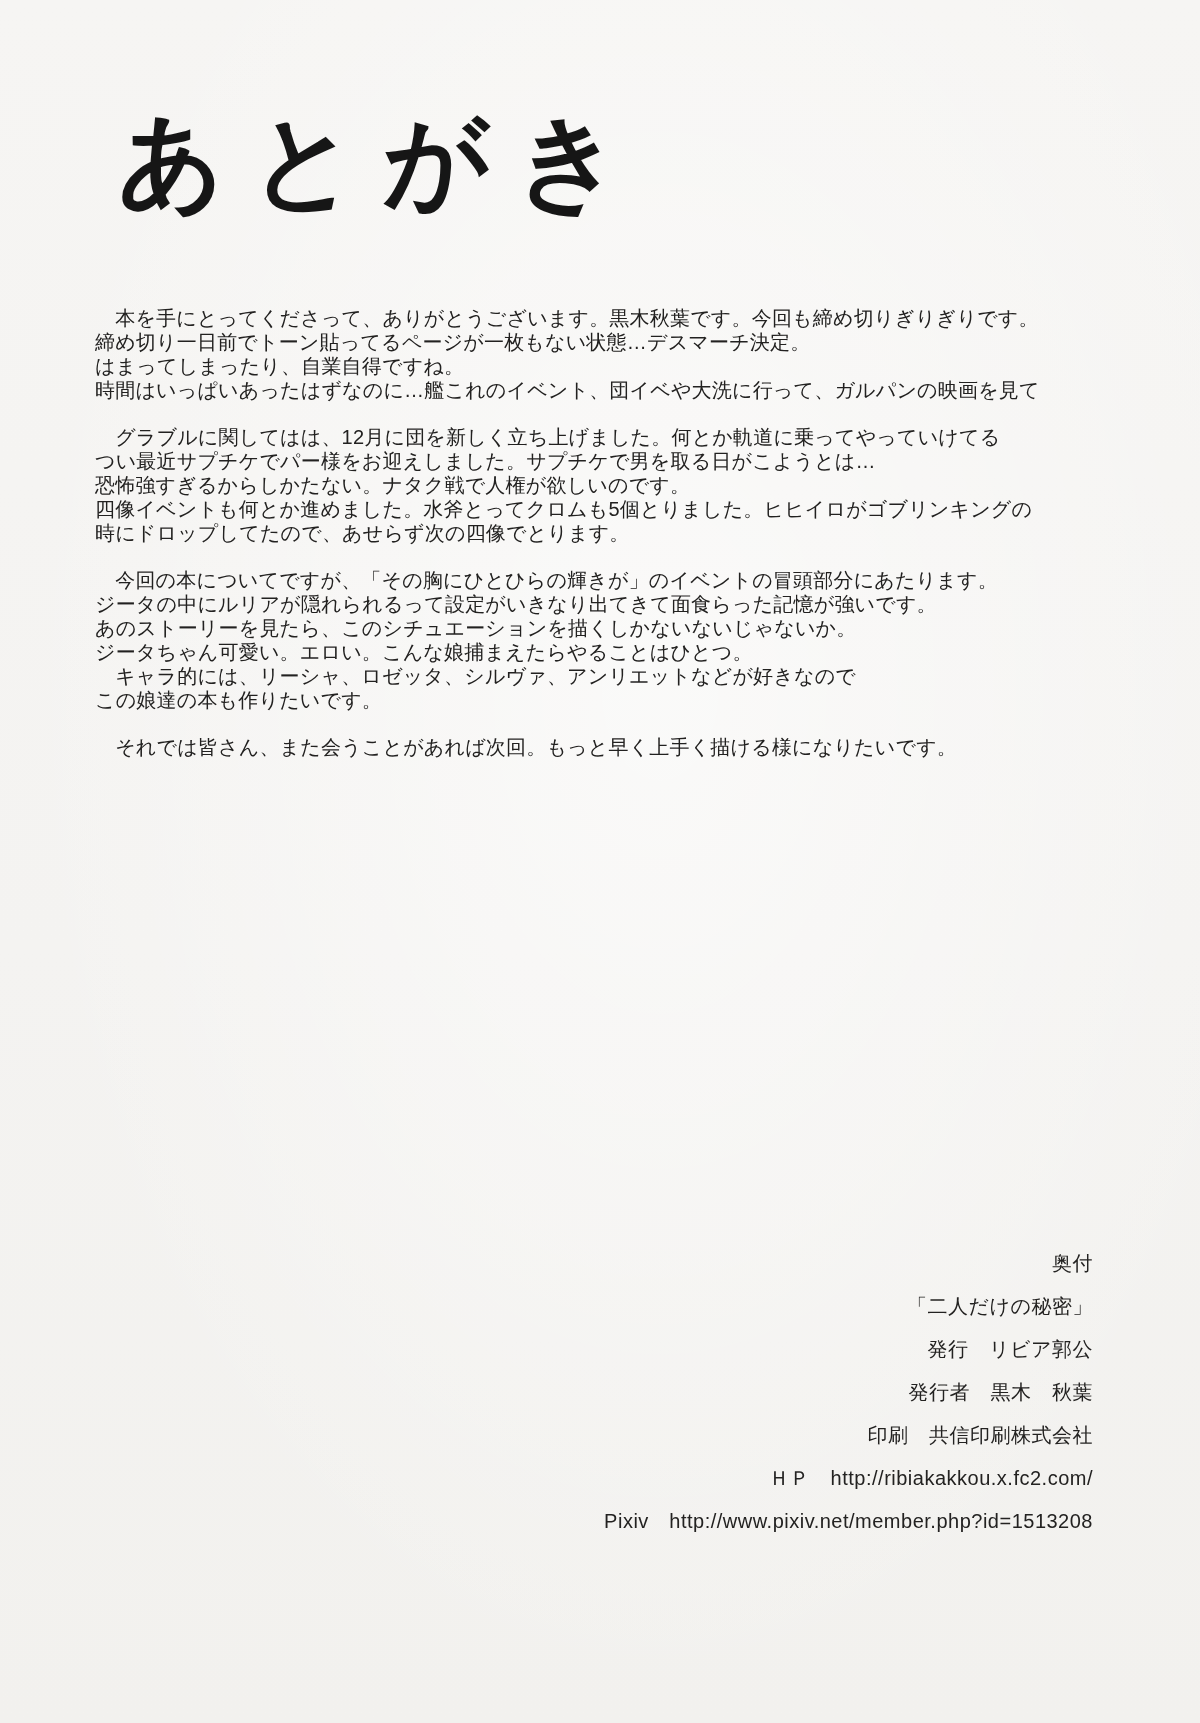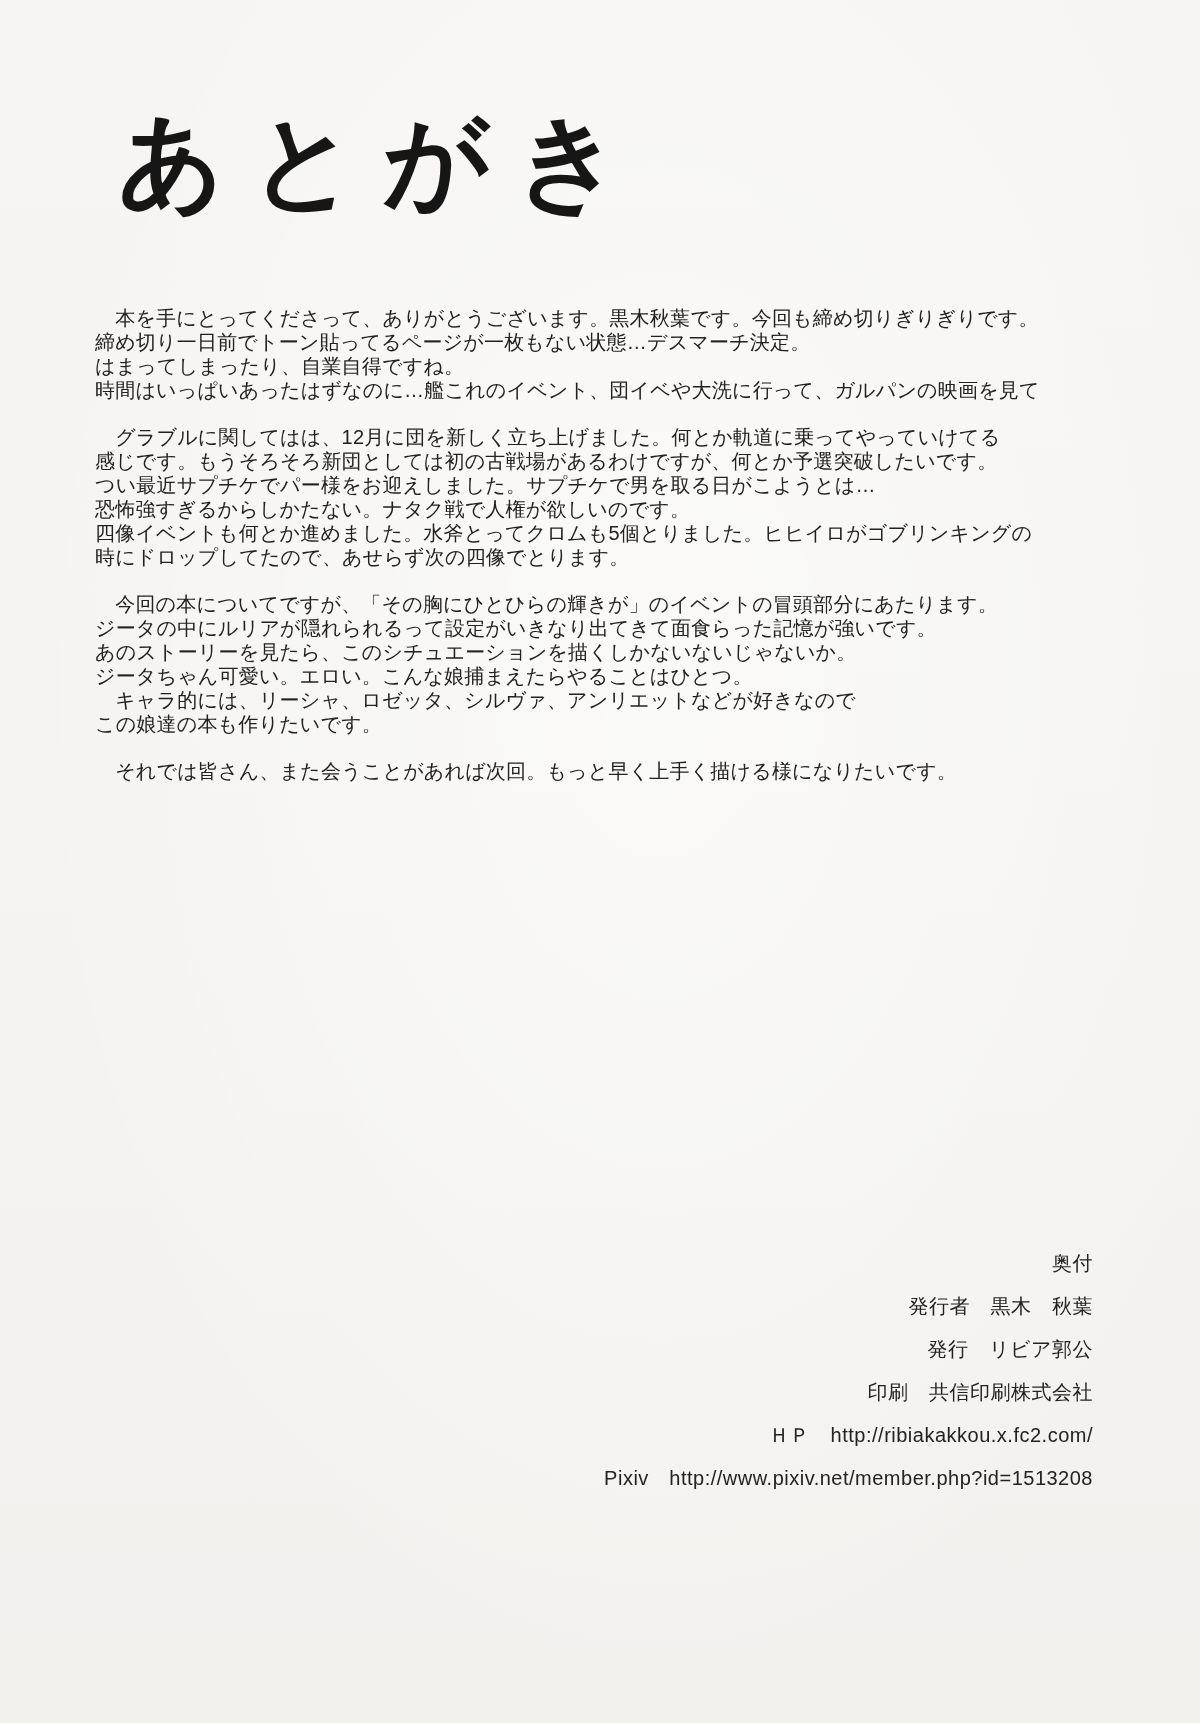--- a/index.html
+++ b/index.html
@@ -74,41 +74,41 @@
 
   <section class="afterword-body">
     <p>
       <span class="line">　本を手にとってくださって、ありがとうございます。黒木秋葉です。今回も締め切りぎりぎりです。</span>
       <span class="line">締め切り一日前でトーン貼ってるページが一枚もない状態…デスマーチ決定。</span>
       <span class="line">はまってしまったり、自業自得ですね。</span>
       <span class="line">時間はいっぱいあったはずなのに…艦これのイベント、団イベや大洗に行って、ガルパンの映画を見て</span>
     </p>
     <p>
       <span class="line">　グラブルに関してはは、12月に団を新しく立ち上げました。何とか軌道に乗ってやっていけてる</span>
-      <span class="line">感じです。もうそろそろ新団としては初の古戦場があるわけですが、何とか予選突破したいです。</span>
       <span class="line">つい最近サプチケでパー様をお迎えしました。サプチケで男を取る日がこようとは…</span>
       <span class="line">恐怖強すぎるからしかたない。ナタク戦で人権が欲しいのです。</span>
       <span class="line">四像イベントも何とか進めました。水斧とってクロムも5個とりました。ヒヒイロがゴブリンキングの</span>
       <span class="line">時にドロップしてたので、あせらず次の四像でとります。</span>
     </p>
     <p>
       <span class="line">　今回の本についてですが、「その胸にひとひらの輝きが」のイベントの冒頭部分にあたります。</span>
       <span class="line">ジータの中にルリアが隠れられるって設定がいきなり出てきて面食らった記憶が強いです。</span>
       <span class="line">あのストーリーを見たら、このシチュエーションを描くしかないないじゃないか。</span>
       <span class="line">ジータちゃん可愛い。エロい。こんな娘捕まえたらやることはひとつ。</span>
       <span class="line">　キャラ的には、リーシャ、ロゼッタ、シルヴァ、アンリエットなどが好きなので</span>
       <span class="line">この娘達の本も作りたいです。</span>
     </p>
     <p>
       <span class="line">　それでは皆さん、また会うことがあれば次回。もっと早く上手く描ける様になりたいです。</span>
     </p>
   </section>
 
   <section class="colophon">
     <span class="colophon-line">奥付</span>
+    <span class="colophon-line">「二人だけの秘密」</span>
+    <span class="colophon-line">発行　リビア郭公</span>
     <span class="colophon-line">発行者　黒木　秋葉</span>
-    <span class="colophon-line">発行　リビア郭公</span>
     <span class="colophon-line">印刷　共信印刷株式会社</span>
     <span class="colophon-line">ＨＰ　http://ribiakakkou.x.fc2.com/</span>
     <span class="colophon-line">Pixiv　http://www.pixiv.net/member.php?id=1513208</span>
   </section>
 
 </div>
 
 </body></html>

